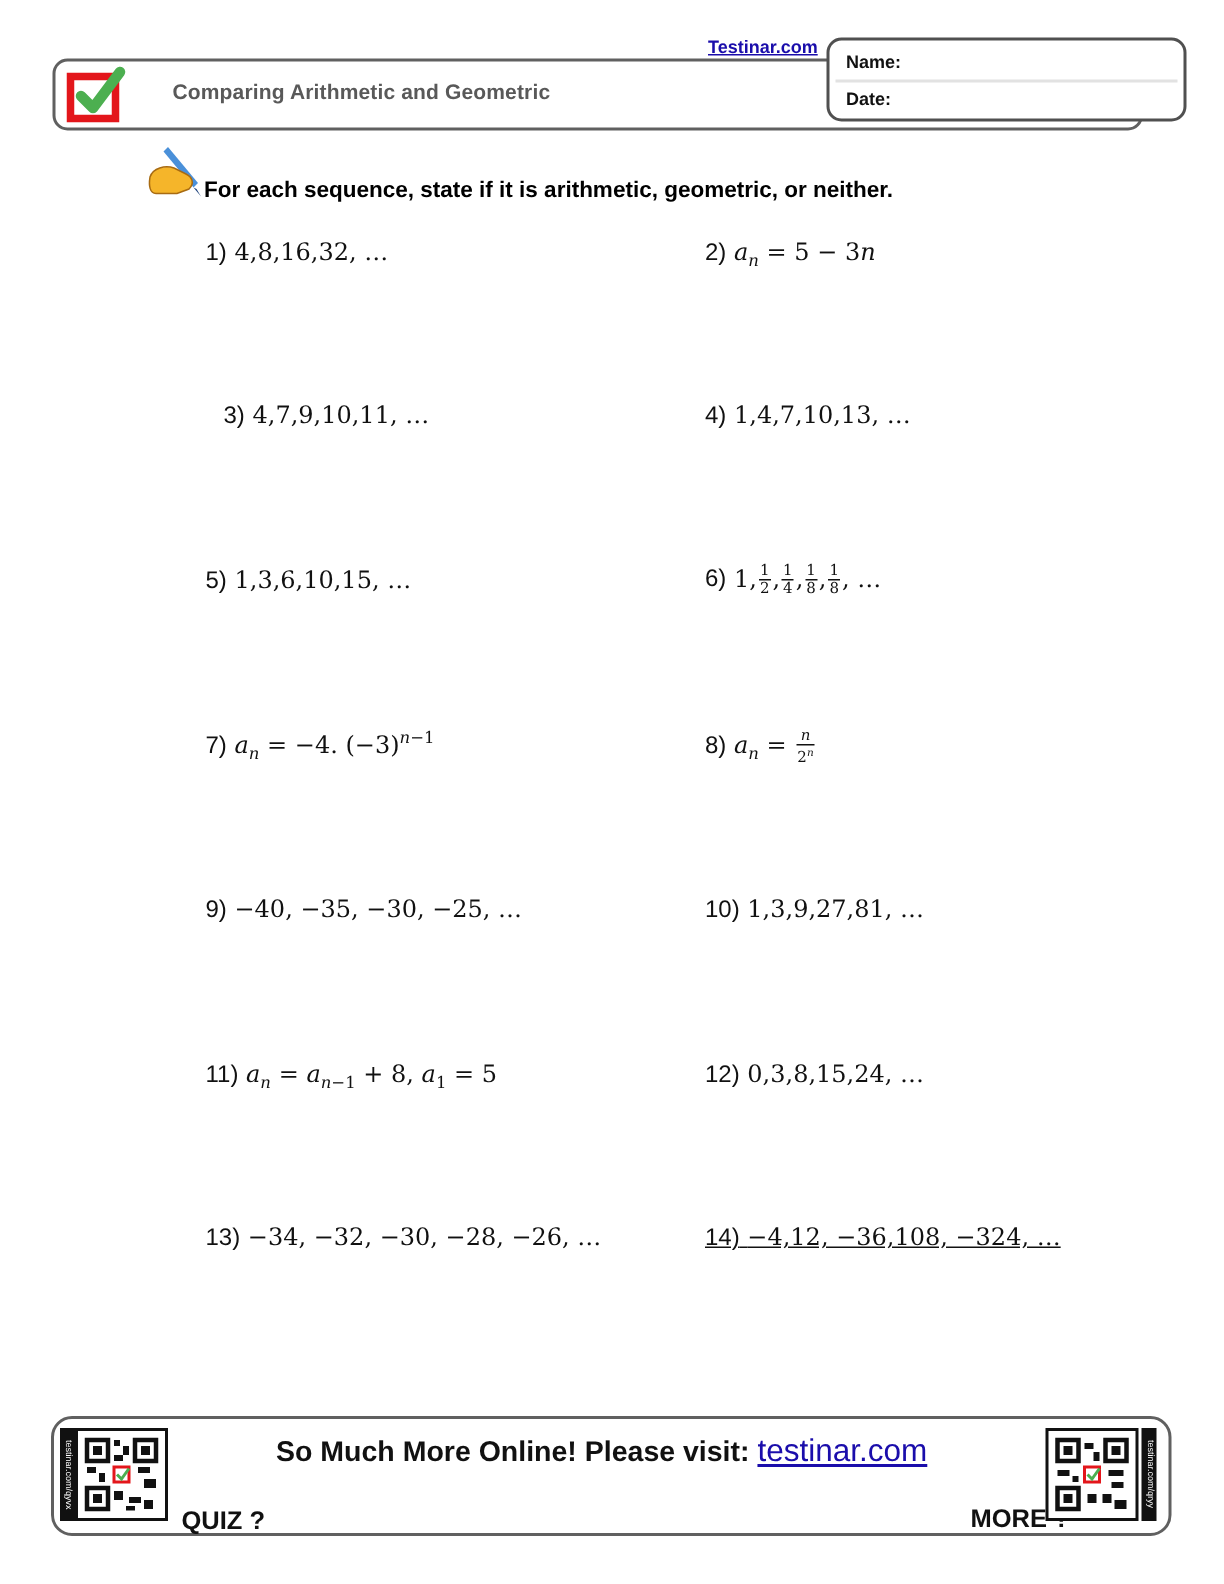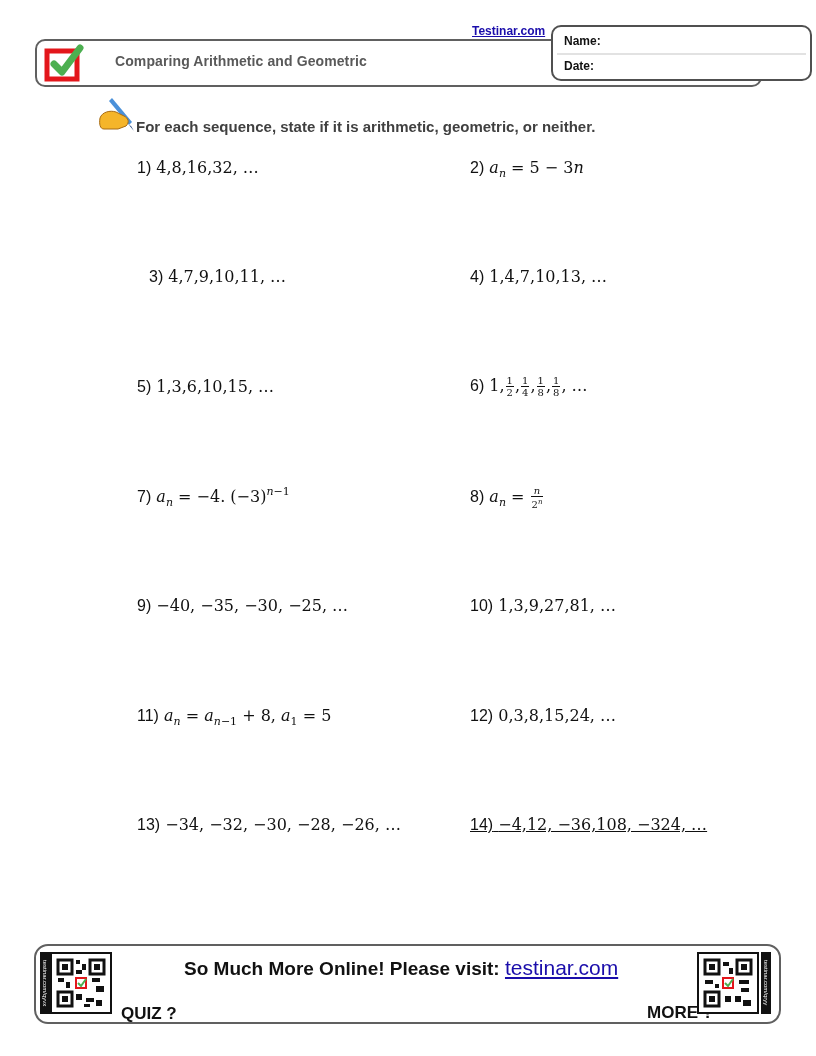--- a/index.html
+++ b/index.html
@@ -4,29 +4,29 @@
 <style>
   html, body { margin:0; padding:0; background:#ffffff; }
   body { width:816px; height:1056px; position:relative; overflow:hidden; font-family:"Liberation Sans", sans-serif; color:#000; }
   .abs { position:absolute; }
 
   
   .header-box { left:35px; top:39px; width:727px; height:48px; border:2px solid #606060; border-radius:10px; box-sizing:border-box; }
   .logo { left:44px; top:44px; width:40px; height:38px; }
   .title { left:115px; top:53px; font-size:14px; font-weight:bold; color:#595959; letter-spacing:0.1px; }
   .site-link { left:472px; top:24px; font-size:12px; font-weight:bold; color:#1a0dab; text-decoration:underline; }
-  .namebox { left:551px; top:25px; width:261px; height:56px; border:2px solid #505050; border-radius:10px; background:#fff; box-sizing:border-box; }
+  .namebox { left:551px; top:25px; width:240px; height:56px; border:2px solid #505050; border-radius:10px; background:#fff; box-sizing:border-box; }
   .namebox .row { position:absolute; left:11px; font-size:12px; font-weight:bold; color:#111; }
   .namebox .r1 { top:7px; }
   .namebox .r2 { top:32px; }
   .namebox .divider { position:absolute; left:4px; right:4px; top:26px; height:2px; background:#e2e2e2; }
 
   
   .hand { left:98px; top:96px; width:40px; height:38px; }
-  .instruction { left:136px; top:118px; font-size:15px; font-weight:bold; color:#404040; }
+  .instruction { left:136px; top:118px; font-size:15px; font-weight:bold; color:#000000; }
 
   
   .problem { font-family:"DejaVu Serif", "Liberation Serif", serif; font-size:16px; color:#111; white-space:nowrap;margin-left:34px; }
   .problem .num { font-family:"Liberation Sans", sans-serif; font-size:16px; }
   .problem i { font-style:italic; }
   .problem sub { font-size:11px; vertical-align:-4px; }
   .problem sup { font-size:11px; vertical-align:7px; }
   .frac { display:inline-block; vertical-align:middle; text-align:center; font-size:10px; line-height:11px; margin:0 1px; }
   .frac .n { display:block; border-bottom:1px solid #111; padding:0 1px; }
   .frac .d { display:block; padding:0 1px; }

